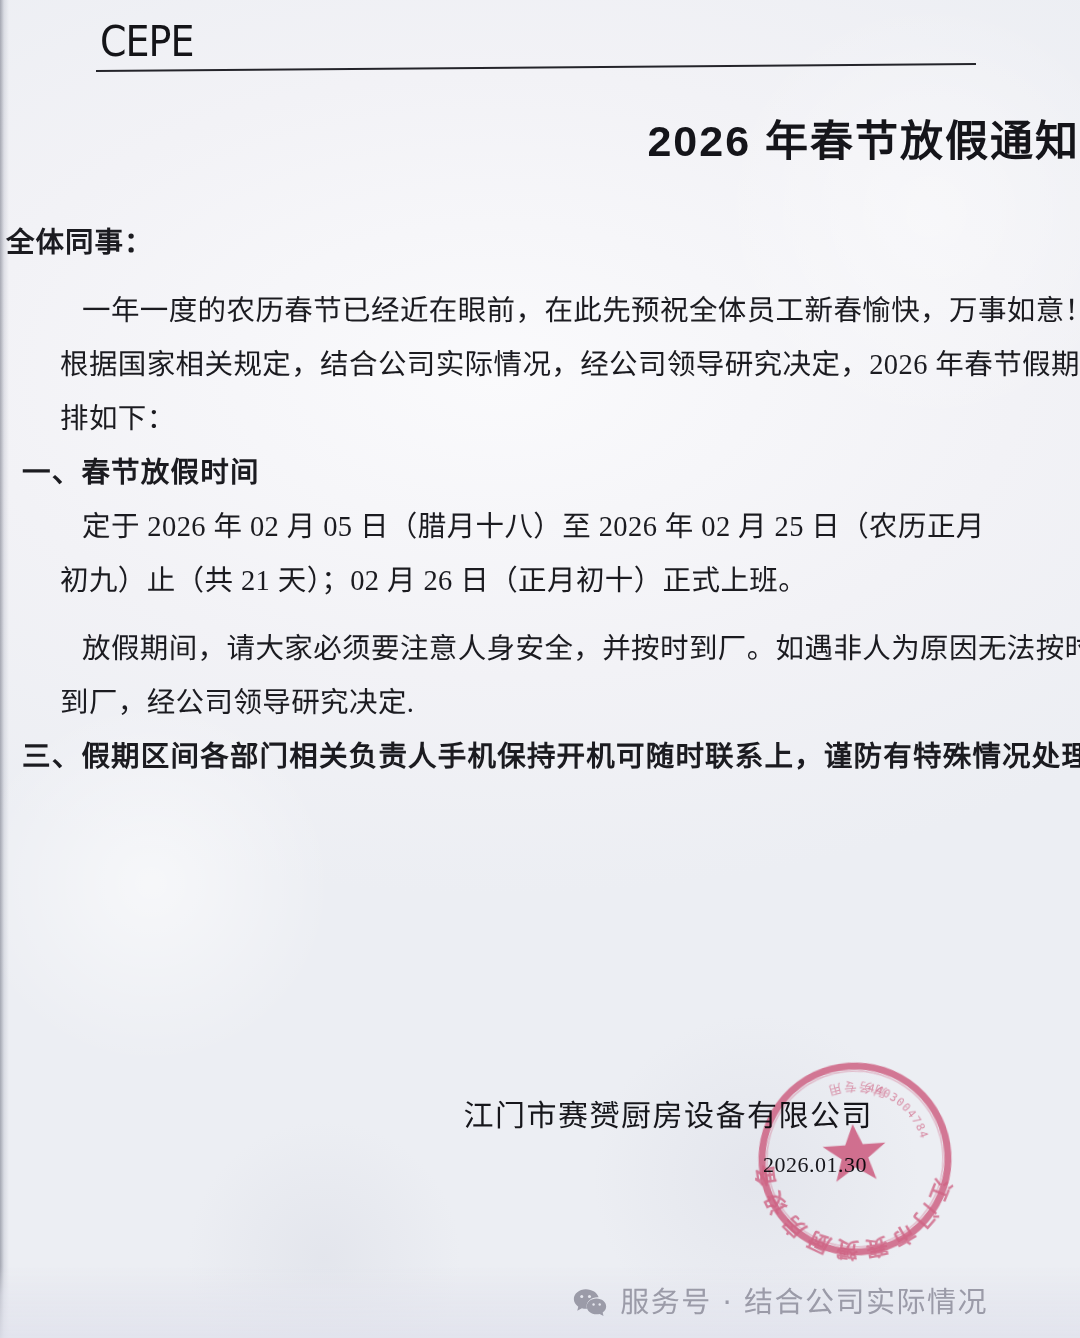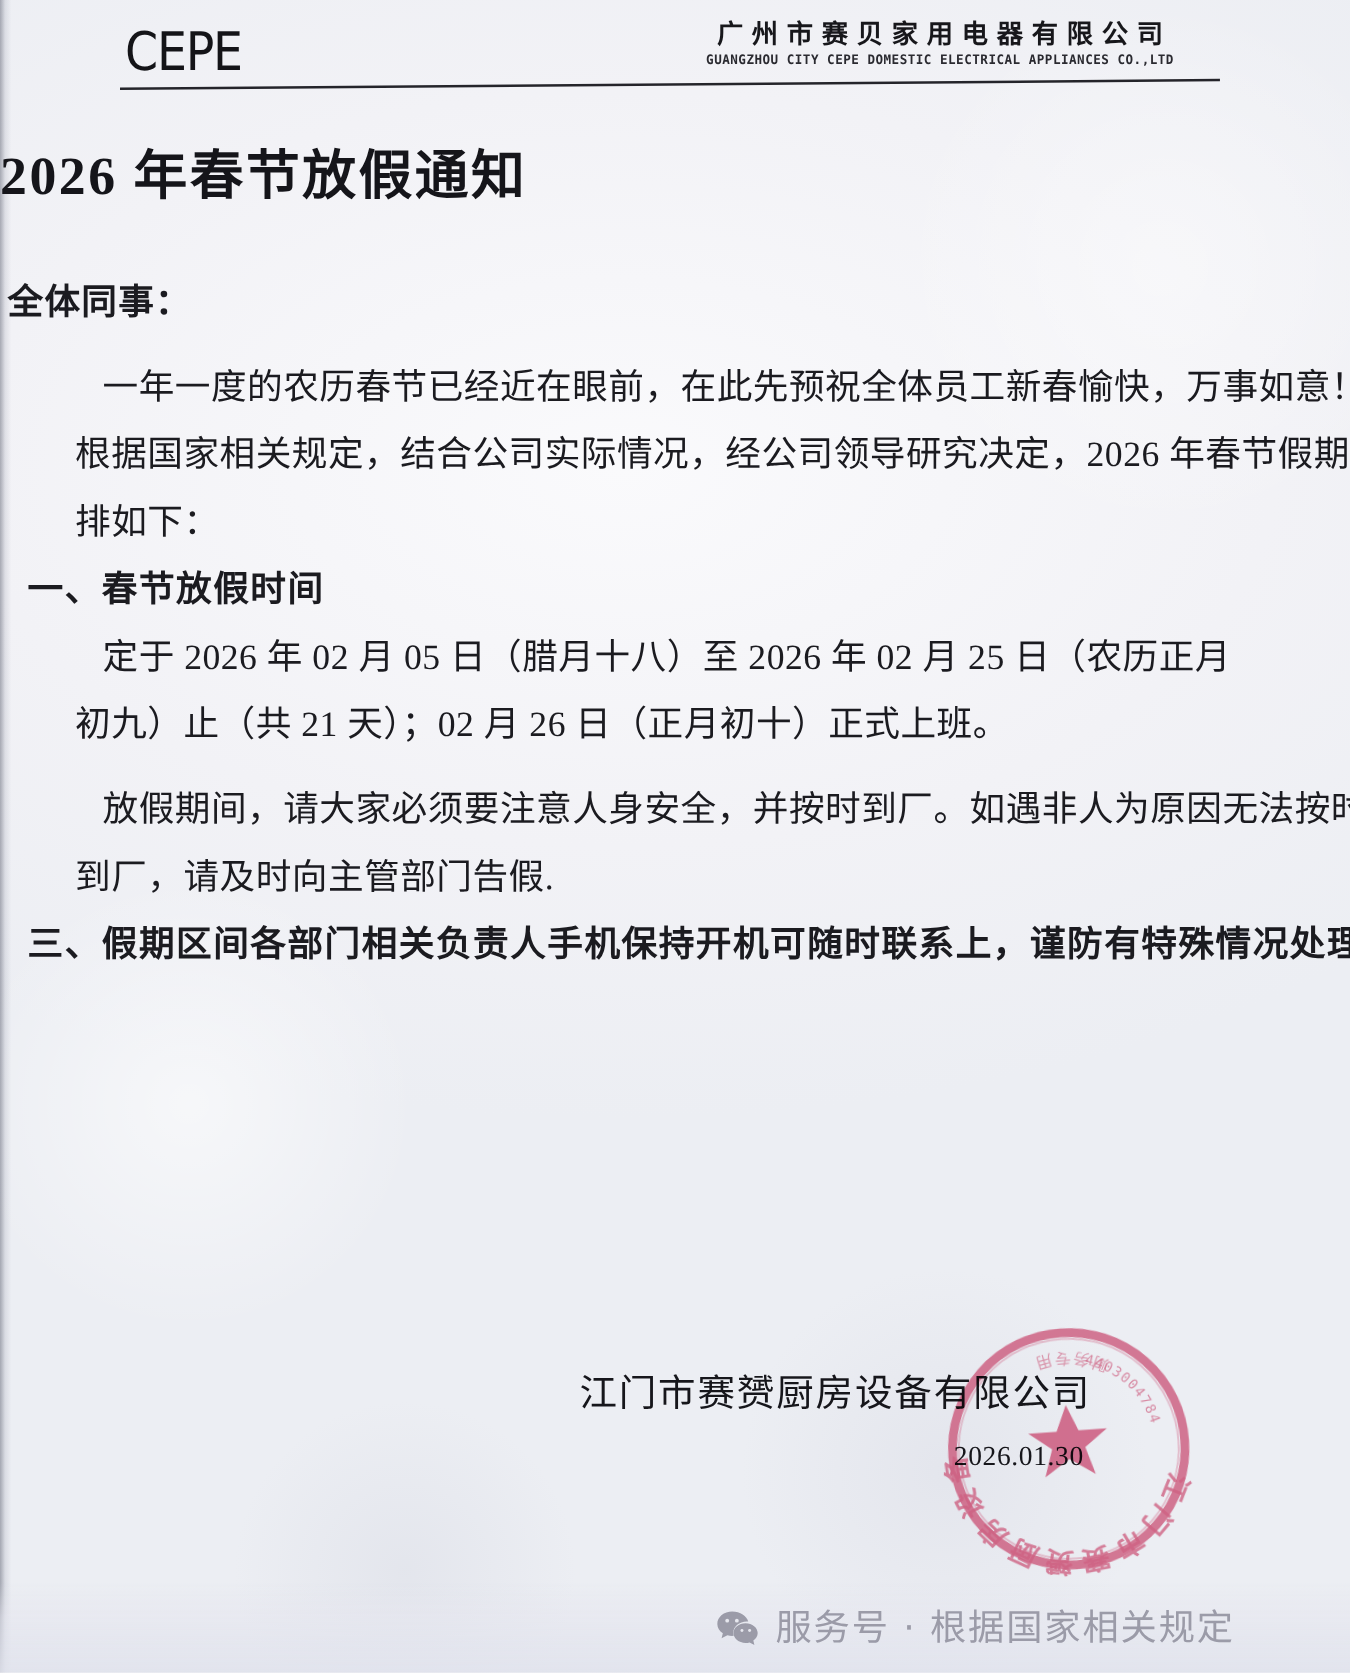--- a/index.html
+++ b/index.html
@@ -118,22 +118,22 @@
     transform: rotate(-0.45deg);
     transform-origin: left center;
   }
 
   
   .doc-title {
     position: absolute;
     left: 0;
     top: 118px;
     width: 1080px;
-    text-align: left;
-    font-family: Liberation Serif, serif;
+    text-align: right;
+    font-family: Liberation Sans, sans-serif;
     font-size: 43px;
     font-weight: 600;
     letter-spacing: 2px;
     color: #15151a;
     line-height: 1.1;
   }
 
   
   .body-area {
     position: absolute;
@@ -242,45 +242,41 @@
 </head>
 <body>
 
 <div class="sheet">
   <div class="scan-gutter"></div>
 
   <div class="content">
 
     <div class="letterhead">
       <div class="logo"><span>cepe</span></div>
-      <div class="company-block">
-        <div class="company-cn">广州市赛贝家用电器有限公司</div>
-        <div class="company-en">GUANGZHOU  CITY CEPE DOMESTIC ELECTRICAL APPLIANCES CO.,LTD</div>
-      </div>
       <div class="rule"></div>
     </div>
 
     <div class="doc-title">2026 年春节放假通知</div>
 
     <div class="body-area">
 
       <div class="line salutation">全体同事：</div>
       <div class="spacer-sm"></div>
 
       <div class="line indent">一年一度的农历春节已经近在眼前，在此先预祝全体员工新春愉快，万事如意！</div>
       <div class="line indent-sm">根据国家相关规定，结合公司实际情况，经公司领导研究决定，2026 年春节假期安</div>
       <div class="line indent-sm">排如下：</div>
 
       <div class="line bold">一、春节放假时间</div>
       <div class="line indent">定于 2026 年 02 月 05 日（腊月十八）至 2026 年 02 月 25 日（农历正月</div>
       <div class="line indent-sm">初九）止（共 21 天）；02 月 26 日（正月初十）正式上班。</div>
 
       <div class="spacer-sm"></div>
       <div class="line indent">放假期间，请大家必须要注意人身安全，并按时到厂。如遇非人为原因无法按时</div>
-      <div class="line indent-sm">到厂，请及时向主管部门告假.</div>
+      <div class="line indent-sm">到厂，经公司领导研究决定.</div>
 
       <div class="line bold">三、假期区间各部门相关负责人手机保持开机可随时联系上，谨防有特殊情况处理。</div>
 
     </div>
 
     <div class="seal">
       <svg viewBox="0 0 226 226" xmlns="http://www.w3.org/2000/svg" aria-hidden="true">
         <defs>
           <path id="sealArcTop" d="M 30 113 A 83 83 0 0 1 196 113"></path>
           <path id="sealArcBottom" d="M 36 113 A 77 77 0 0 0 190 113"></path>
@@ -326,17 +322,17 @@
       <svg class="wechat-icon" viewBox="0 0 40 34" aria-hidden="true">
 
         <path fill="#9b9ba8" d="M15 2C7.3 2 1 7.2 1 13.6c0 3.6 2 6.8 5.2 8.9L5 27.2l5.5-2.9c1.4.4 2.9.6 4.5.6.5 0 1 0 1.5-.1-.3-.9-.5-1.9-.5-2.9 0-5.9 5.7-10.6 12.7-10.6.5 0 1 0 1.4.1C28.8 6.3 22.6 2 15 2z"></path>
         <circle cx="10.3" cy="10.6" r="1.8" fill="#e6e7ee"></circle>
         <circle cx="19.4" cy="10.6" r="1.8" fill="#e6e7ee"></circle>
 
         <path fill="#9b9ba8" d="M39 22.2c0-5.1-5.1-9.3-11.4-9.3S16.2 17.1 16.2 22.2s5.1 9.3 11.4 9.3c1.3 0 2.6-.2 3.8-.5l4.5 2.4-1-4.1c2.5-1.7 4.1-4.2 4.1-7.1z"></path>
         <circle cx="24.2" cy="19.9" r="1.4" fill="#e6e7ee"></circle>
         <circle cx="31.4" cy="19.9" r="1.4" fill="#e6e7ee"></circle>
       </svg>
-      <div class="footer-text">服务号 · 根据国家相关规定</div>
+      <div class="footer-text">服务号 · 结合公司实际情况</div>
     </div>
   </div>
 
 </div>
 
 </body></html>

